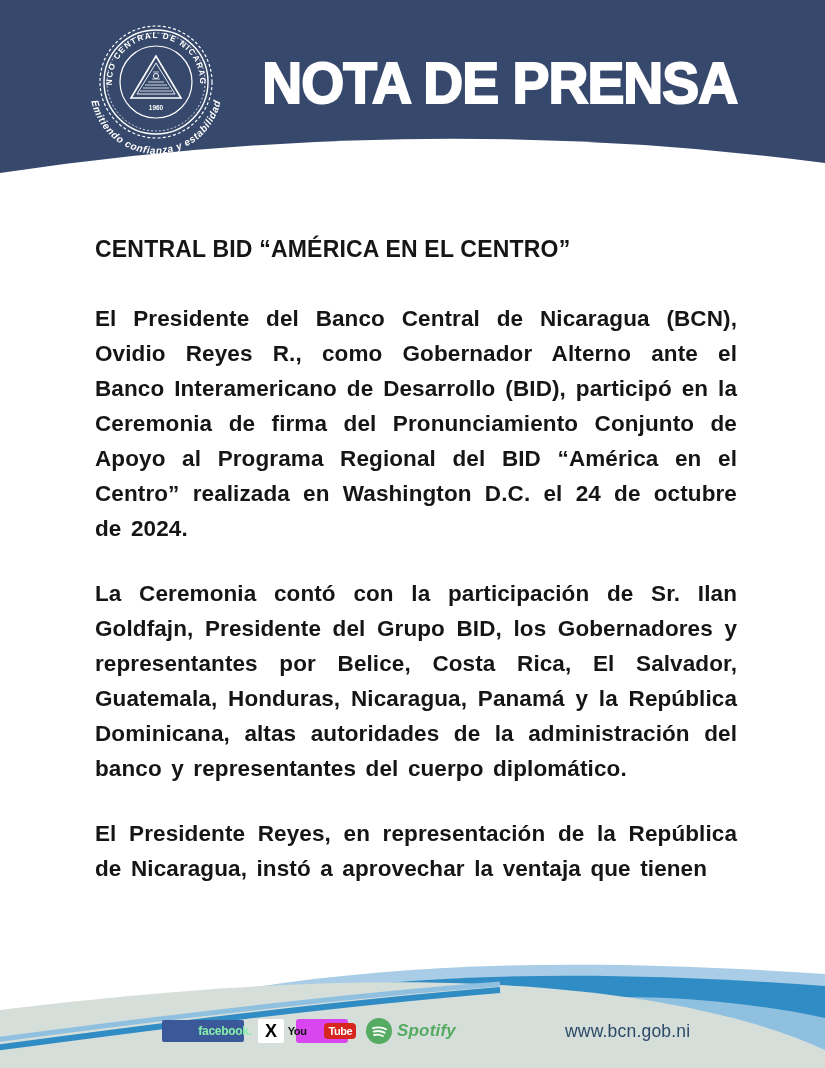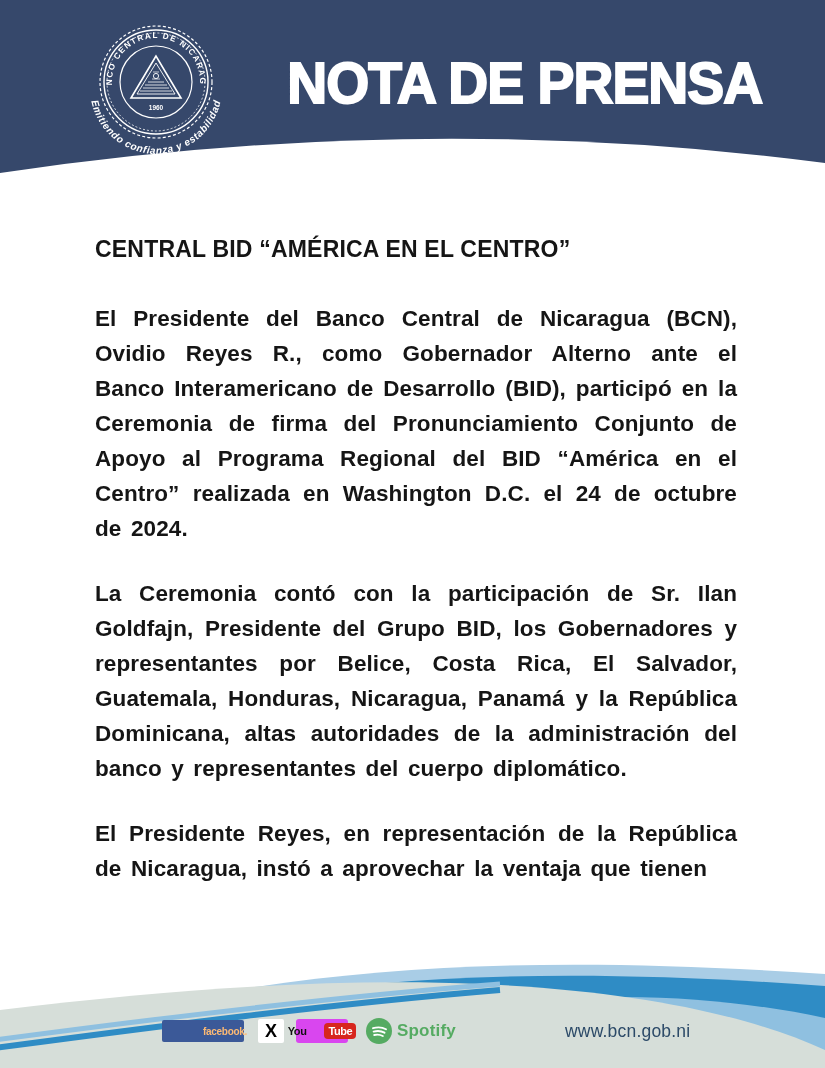--- a/index.html
+++ b/index.html
@@ -7,21 +7,21 @@
     position:relative;width:825px;height:1068px;background:#ffffff;
     overflow:hidden;font-family:"Liberation Sans",sans-serif;
     margin:0 auto;
   }
   
   .header{position:absolute;top:0;left:0;width:825px;height:215px;background:#36486b;}
   .header-curve{position:absolute;top:0;left:0;width:825px;height:215px;display:block;}
   .seal{position:absolute;left:70px;top:2px;width:172px;height:168px;}
   .masthead{
     position:absolute;left:255px;top:38px;width:540px;height:90px;
-    display:flex;align-items:center;justify-content:center;
+    display:flex;align-items:center;justify-content:flex-start;
   }
   .masthead-title{
     color:#ffffff;font-size:57px;font-weight:900;letter-spacing:-1px;
     transform:scaleX(0.97);transform-origin:center;
     -webkit-text-stroke:2px #ffffff;white-space:nowrap;
   }
   
   .content{position:absolute;left:95px;top:232px;width:642px;color:#151515;}
   .doc-title{font-size:23px;line-height:35px;font-weight:800;letter-spacing:.2px;margin:0 0 34px 0;}
   .doc-title div{white-space:nowrap;}
@@ -30,38 +30,38 @@
     text-align:justify;text-align-last:left;word-spacing:.14em;letter-spacing:.1px;
   }
   
   .footer{position:absolute;left:0;top:918px;width:825px;height:150px;}
   .footer-art{position:absolute;left:0;top:22px;width:825px;height:128px;display:block;}
   .footer-row{position:absolute;left:0;top:100px;width:825px;height:28px;}
   .fb-badge{
     position:absolute;left:162px;top:2px;width:82px;height:22px;background:#3b5998;
     border-radius:2px;display:flex;align-items:center;justify-content:center;
   }
-  .fb-badge span{color:#fdba74;font-weight:700;font-size:10px;letter-spacing:-0.3px;margin-left:44px;}
+  .fb-badge span{color:#86efac;font-weight:700;font-size:12px;letter-spacing:-0.3px;margin-left:44px;}
   .x-badge{
     position:absolute;left:258px;top:1px;width:26px;height:24px;background:#ffffff;
     display:flex;align-items:center;justify-content:center;border-radius:2px;
   }
   .x-badge span{color:#000;font-weight:800;font-size:18px;line-height:1;}
   .yt-badge{
     position:absolute;left:296px;top:1px;width:52px;height:24px;background:#d946ef;
     border-radius:3px;display:flex;align-items:center;justify-content:center;gap:1px;
   }
   .yt-you{color:#111;font-weight:800;font-size:11px;letter-spacing:-0.4px;}
   .yt-tube{
     background:#d7261d;color:#fff;font-weight:800;font-size:11px;letter-spacing:-0.4px;
     border-radius:4px;padding:2px 4px;margin-left:17px;
   }
   .sp-badge{position:absolute;left:366px;top:0;height:26px;display:flex;align-items:center;gap:5px;}
   .sp-mark{width:26px;height:26px;display:block;}
-  .sp-badge span{color:#55ab62;font-weight:800;font-size:17px;letter-spacing:.2px;}
+  .sp-badge span{color:#55ab62;font-weight:800;font-size:17px;letter-spacing:.2px;font-style:italic;}
   .site-url{
     position:absolute;left:565px;top:3px;color:#2c4a68;font-size:17.5px;
     font-weight:400;letter-spacing:.2px;
   }
   .seal text{fill:#ffffff;}
 </style>
 </head>
 <body>
 
 <div class="page">

